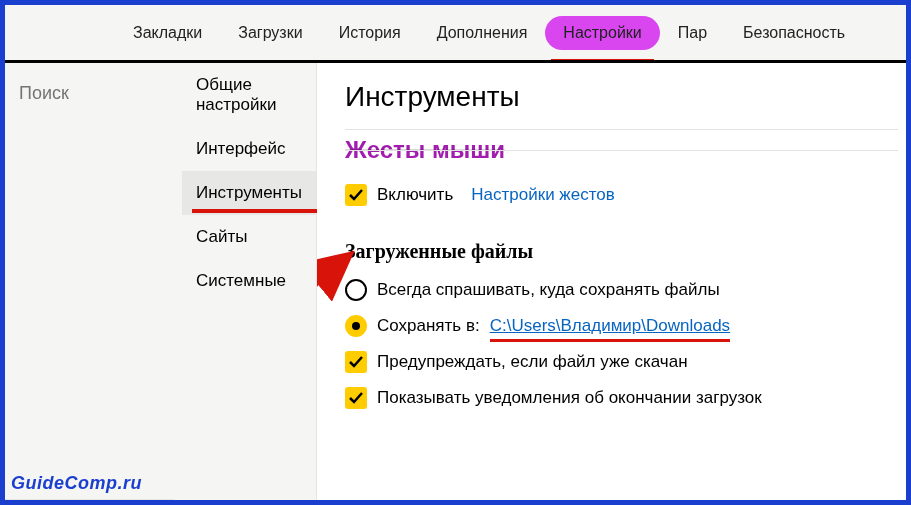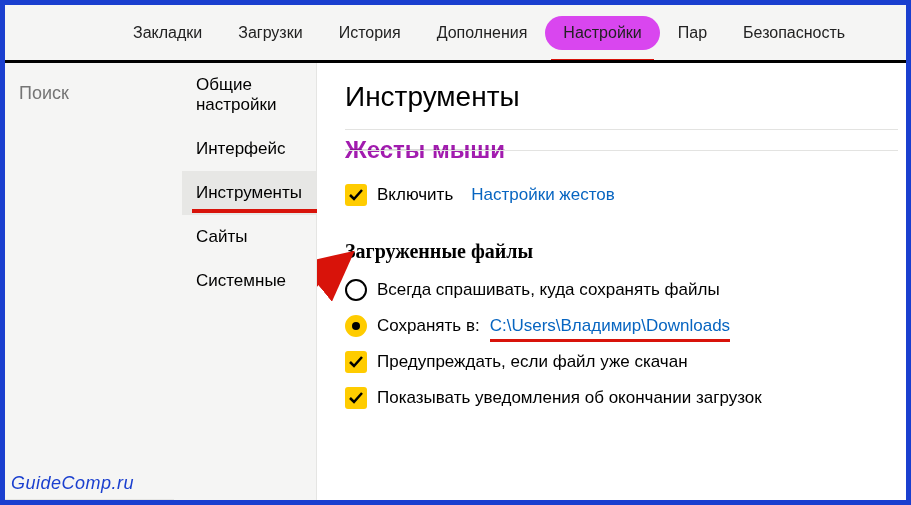--- a/index.html
+++ b/index.html
@@ -99,21 +99,21 @@
     bottom: 2px;
     left: 10px;
     width: 132px;
   }
   .watermark {
     position: absolute;
     left: 6px;
     bottom: 6px;
     color: #1a3fcf;
     font-style: italic;
-    font-weight: normal;
+    font-weight: bold;
     font-size: 18px;
     letter-spacing: 0.5px;
   }
   
   .content {
     flex: 1;
     padding: 18px 8px 0 28px;
     background: #fff;
     position: relative;
     overflow: hidden;
@@ -187,20 +187,21 @@
   }
   .radio .dot {
     width: 8px; height: 8px;
     background: #000;
     border-radius: 50%;
   }
   .path-link {
     color: #0765c1;
     cursor: pointer;
     position: relative;
+    text-decoration: underline;
   }
   .path-underline {
     position: absolute;
     left: 0; right: 0;
     bottom: -6px;
     height: 3.5px;
     background: #d8130a;
   }
   
   .arrow {

